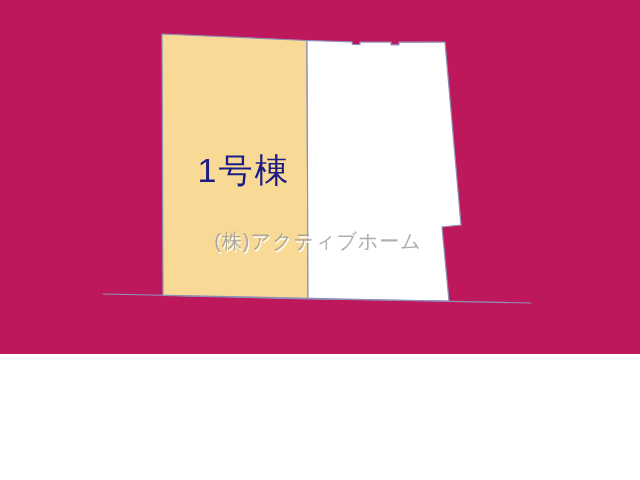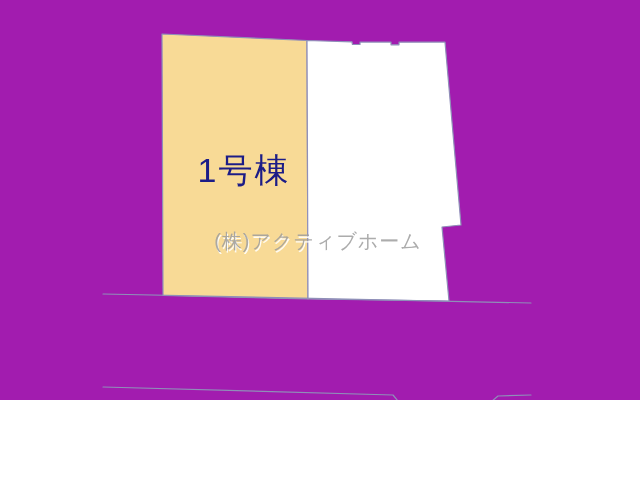--- a/index.html
+++ b/index.html
@@ -4,22 +4,22 @@
 <style>
   html, body {
     margin: 0;
     padding: 0;
     background: #ffffff;
     font-family: "Liberation Sans", sans-serif;
   }
   #canvas {
     position: relative;
     width: 640px;
-    height: 400px;
-    background: #a21caf;
+    height: 354px;
+    background: #be185d;
     overflow: hidden;
   }
   svg { display: block; }
   .boundary {
     fill: none;
     stroke: #8f8fb8;
     stroke-width: 1.2;
     stroke-linejoin: round;
     stroke-linecap: round;
   }

